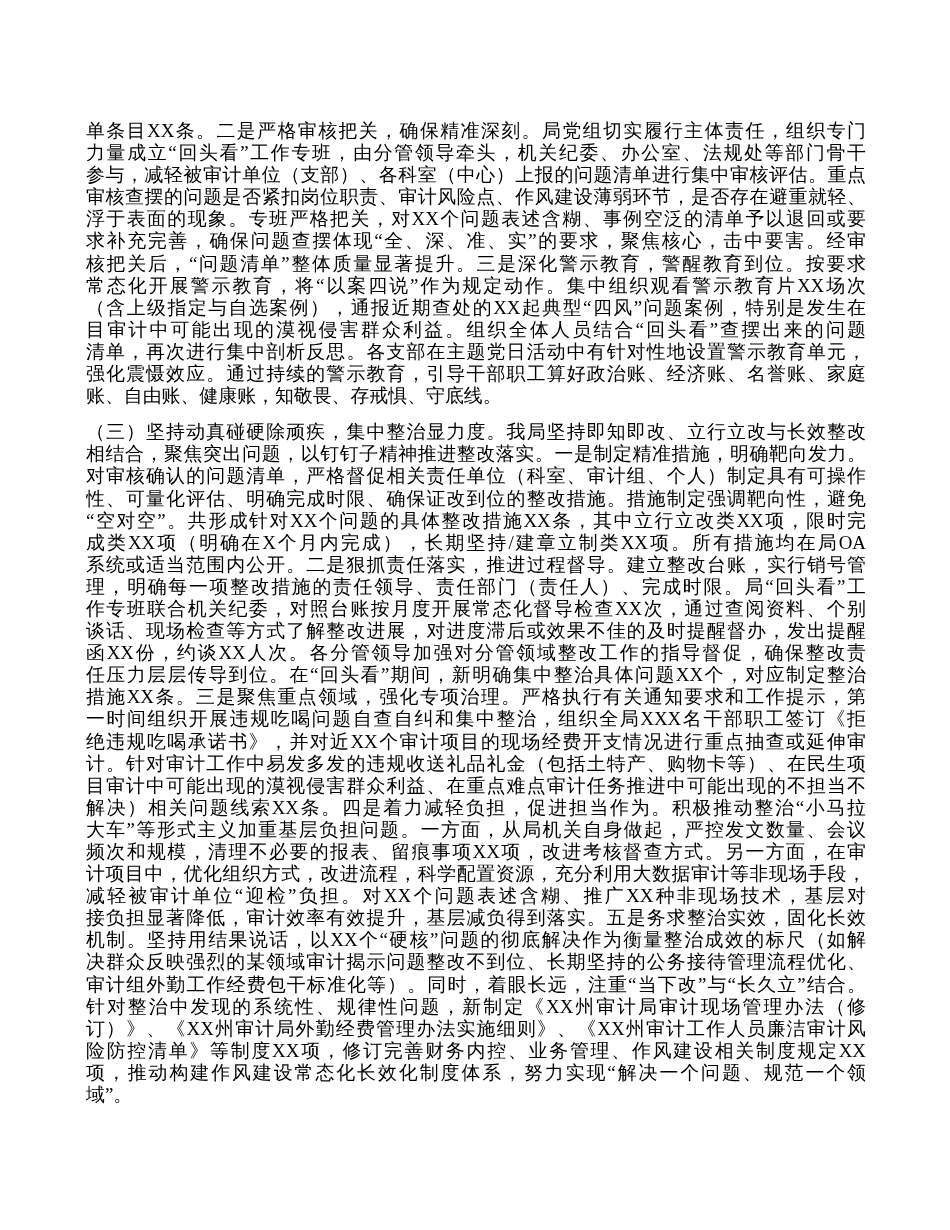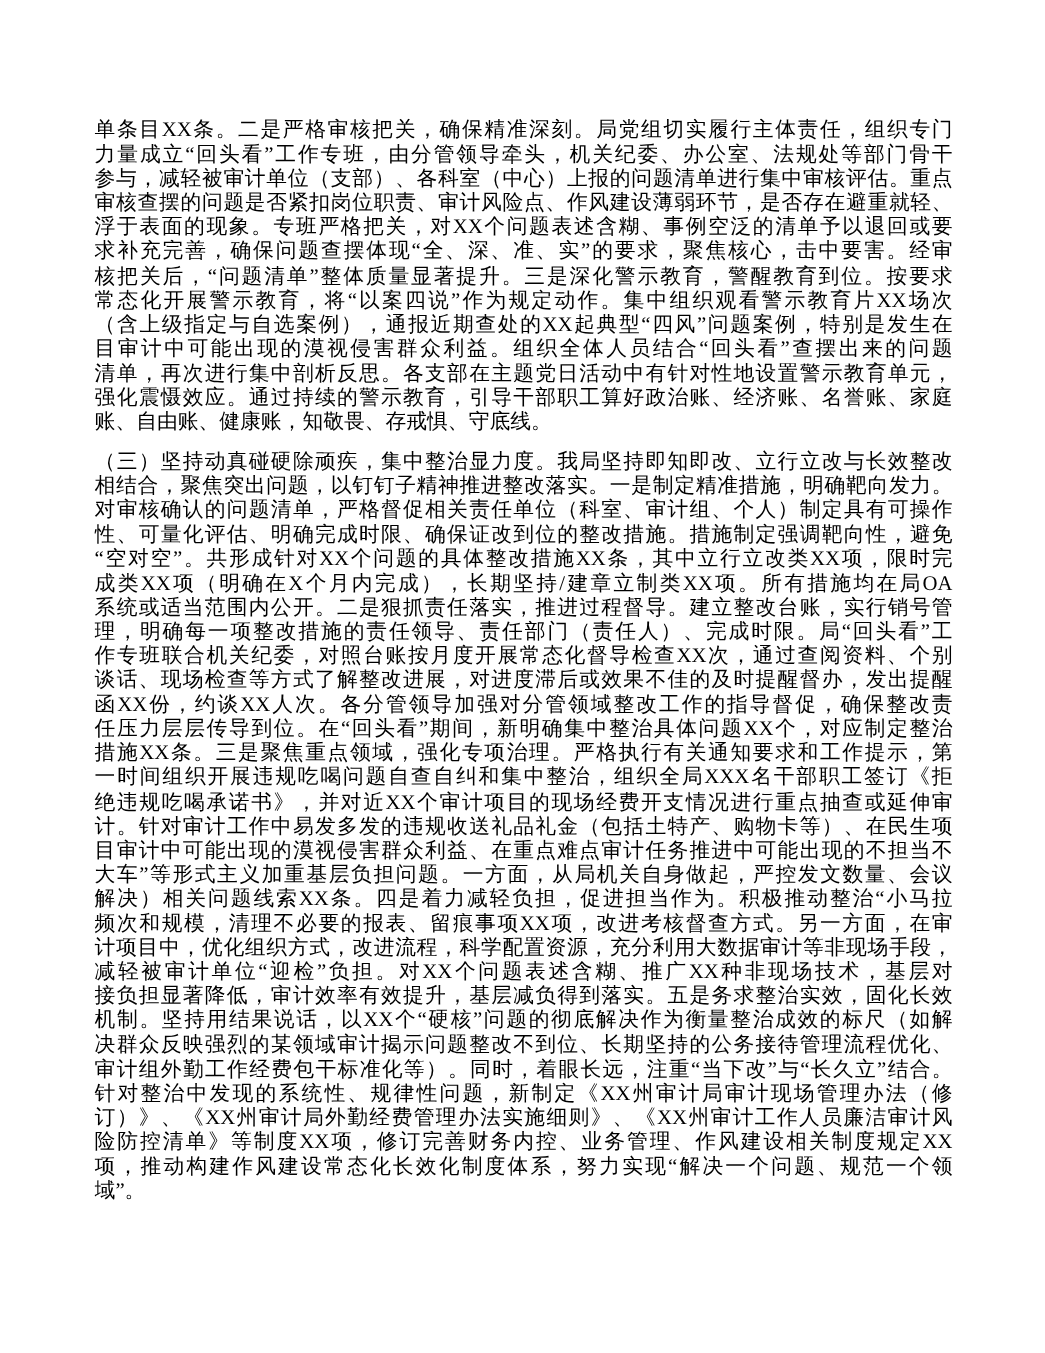--- a/index.html
+++ b/index.html
@@ -17,21 +17,21 @@
   }
   .text-block {
     position: absolute;
     left: 86px;
     top: 107px;
     width: 780px;
     color: #000000;
     font-size: 18.9px;
   }
   .para {
-    margin: 1px 0 14px 0;
+    margin: 13px 0 14px 0;
   }
   .line {
     height: 22.1px;
     line-height: 22.1px;
     text-align: justify;
     text-align-last: justify;
     overflow: hidden;
     white-space: normal;
   }
   .line:last-child {
@@ -69,22 +69,22 @@
         <div class="line">理，明确每一项整改措施的责任领导、责任部门（责任人）、完成时限。局“回头看”工</div>
         <div class="line">作专班联合机关纪委，对照台账按月度开展常态化督导检查XX次，通过查阅资料、个别</div>
         <div class="line">谈话、现场检查等方式了解整改进展，对进度滞后或效果不佳的及时提醒督办，发出提醒</div>
         <div class="line">函XX份，约谈XX人次。各分管领导加强对分管领域整改工作的指导督促，确保整改责</div>
         <div class="line">任压力层层传导到位。在“回头看”期间，新明确集中整治具体问题XX个，对应制定整治</div>
         <div class="line">措施XX条。三是聚焦重点领域，强化专项治理。严格执行有关通知要求和工作提示，第</div>
         <div class="line">一时间组织开展违规吃喝问题自查自纠和集中整治，组织全局XXX名干部职工签订《拒</div>
         <div class="line">绝违规吃喝承诺书》，并对近XX个审计项目的现场经费开支情况进行重点抽查或延伸审</div>
         <div class="line">计。针对审计工作中易发多发的违规收送礼品礼金（包括土特产、购物卡等）、在民生项</div>
         <div class="line">目审计中可能出现的漠视侵害群众利益、在重点难点审计任务推进中可能出现的不担当不</div>
+        <div class="line">解决）相关问题线索XX条。四是着力减轻负担，促进担当作为。积极推动整治“小马拉</div>
         <div class="line">大车”等形式主义加重基层负担问题。一方面，从局机关自身做起，严控发文数量、会议</div>
-        <div class="line">解决）相关问题线索XX条。四是着力减轻负担，促进担当作为。积极推动整治“小马拉</div>
         <div class="line">频次和规模，清理不必要的报表、留痕事项XX项，改进考核督查方式。另一方面，在审</div>
         <div class="line">计项目中，优化组织方式，改进流程，科学配置资源，充分利用大数据审计等非现场手段，</div>
         <div class="line">减轻被审计单位“迎检”负担。对XX个问题表述含糊、推广XX种非现场技术，基层对</div>
         <div class="line">接负担显著降低，审计效率有效提升，基层减负得到落实。五是务求整治实效，固化长效</div>
         <div class="line">机制。坚持用结果说话，以XX个“硬核”问题的彻底解决作为衡量整治成效的标尺（如解</div>
         <div class="line">决群众反映强烈的某领域审计揭示问题整改不到位、长期坚持的公务接待管理流程优化、</div>
         <div class="line">审计组外勤工作经费包干标准化等）。同时，着眼长远，注重“当下改”与“长久立”结合。</div>
         <div class="line">针对整治中发现的系统性、规律性问题，新制定《XX州审计局审计现场管理办法（修</div>
         <div class="line">订）》、《XX州审计局外勤经费管理办法实施细则》、《XX州审计工作人员廉洁审计风</div>
         <div class="line">险防控清单》等制度XX项，修订完善财务内控、业务管理、作风建设相关制度规定XX</div>

